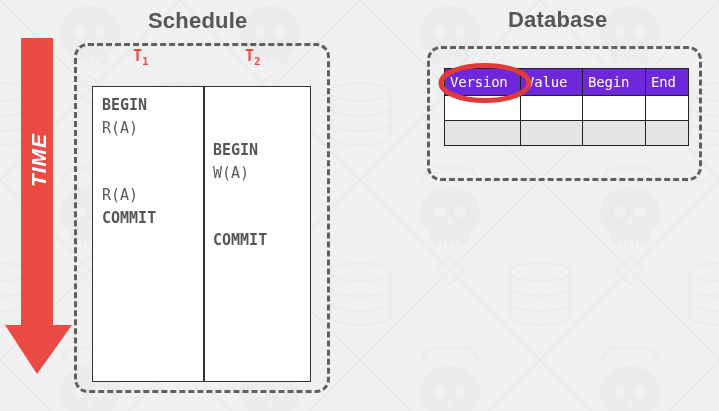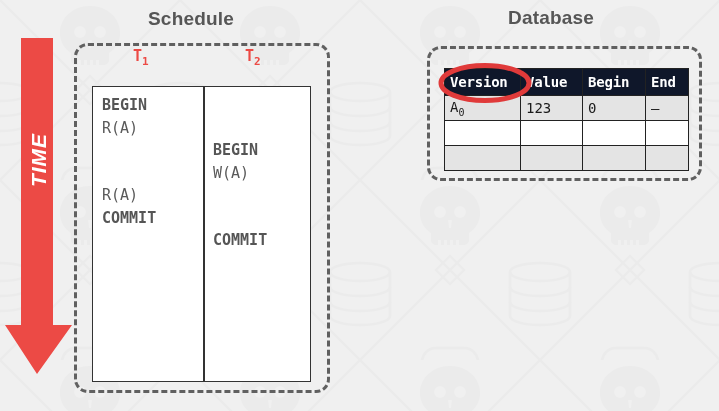--- a/index.html
+++ b/index.html
@@ -26,21 +26,21 @@
     position: absolute;
     left: 0; top: 0;
     width: 719px;
     height: 411px;
     opacity: 1;
     pointer-events: none;
   }
   
   .panel-title {
     position: absolute;
-    font-size: 19px;
+    font-size: 22px;
     font-weight: bold;
     color: #565656;
     letter-spacing: 0.2px;
     white-space: nowrap;
   }
   #schedule-title { left: 148px; top: 8px; }
   #database-title { left: 508px; top: 7px; }
 
   
   .dashed-box {
@@ -143,23 +143,23 @@
     border: 1.5px solid #222222;
     padding: 0 5px;
     height: 25px;
     text-align: left;
     vertical-align: middle;
     box-sizing: border-box;
     overflow: hidden;
     white-space: nowrap;
   }
   #db-table th {
-    background: #0f172a;
+    background: #6d28d9;
     color: #ffffff;
-    font-weight: bold;
+    font-weight: normal;
     height: 27px;
     letter-spacing: -0.2px;
     margin-left: 19px;
   }
   #db-table td {
     color: #1a1a1a;
     font-weight: normal;
   }
   tr.row-shaded td { background: #e4e4e4; }
   tr.row-plain td { background: #ffffff; }
@@ -252,26 +252,20 @@
     </colgroup>
     <thead>
       <tr>
         <th>Version</th>
         <th>Value</th>
         <th>Begin</th>
         <th>End</th>
       </tr>
     </thead>
     <tbody id="db-tbody">
-        <tr class="row-shaded">
-          <td>A<sub>0</sub></td>
-          <td>123</td>
-          <td>0</td>
-          <td>–</td>
-        </tr>
         <tr class="row-plain">
           <td></td>
           <td></td>
           <td></td>
           <td></td>
         </tr>
         <tr class="row-shaded">
           <td></td>
           <td></td>
           <td></td>

